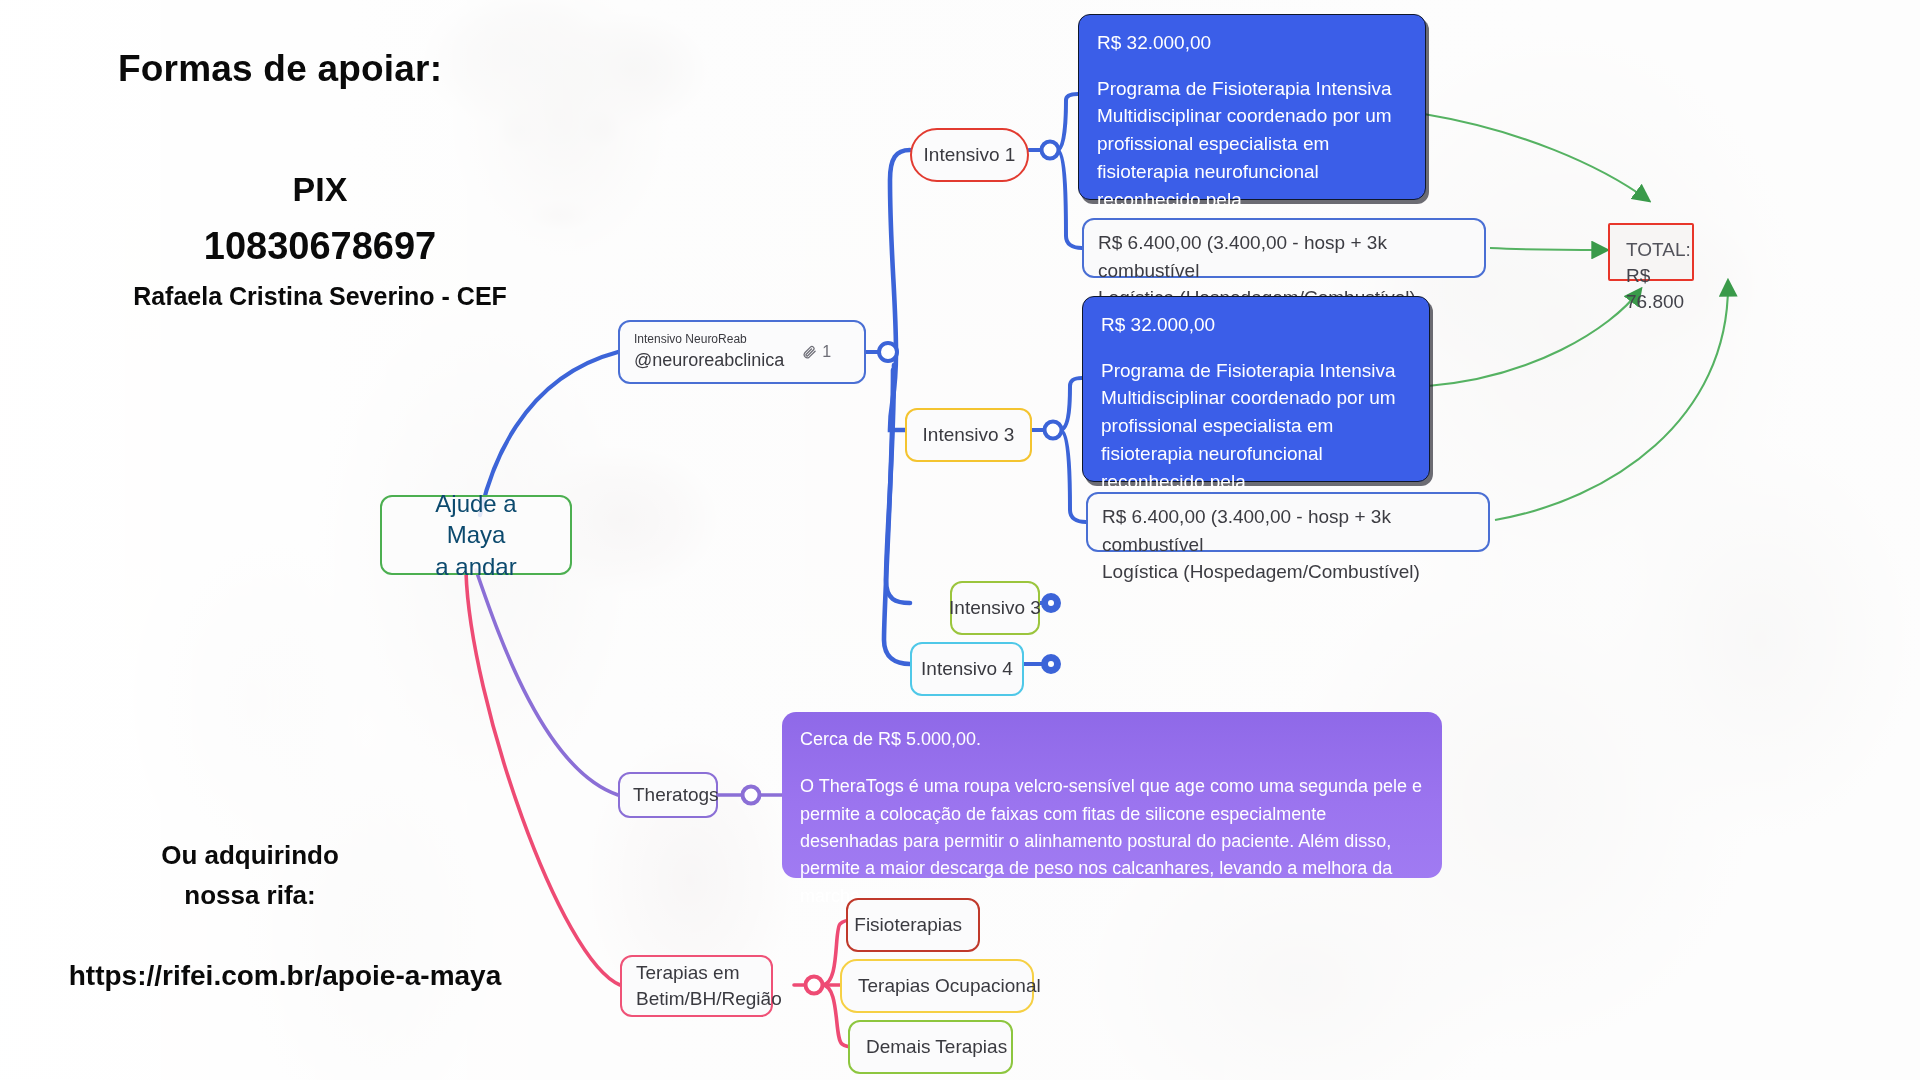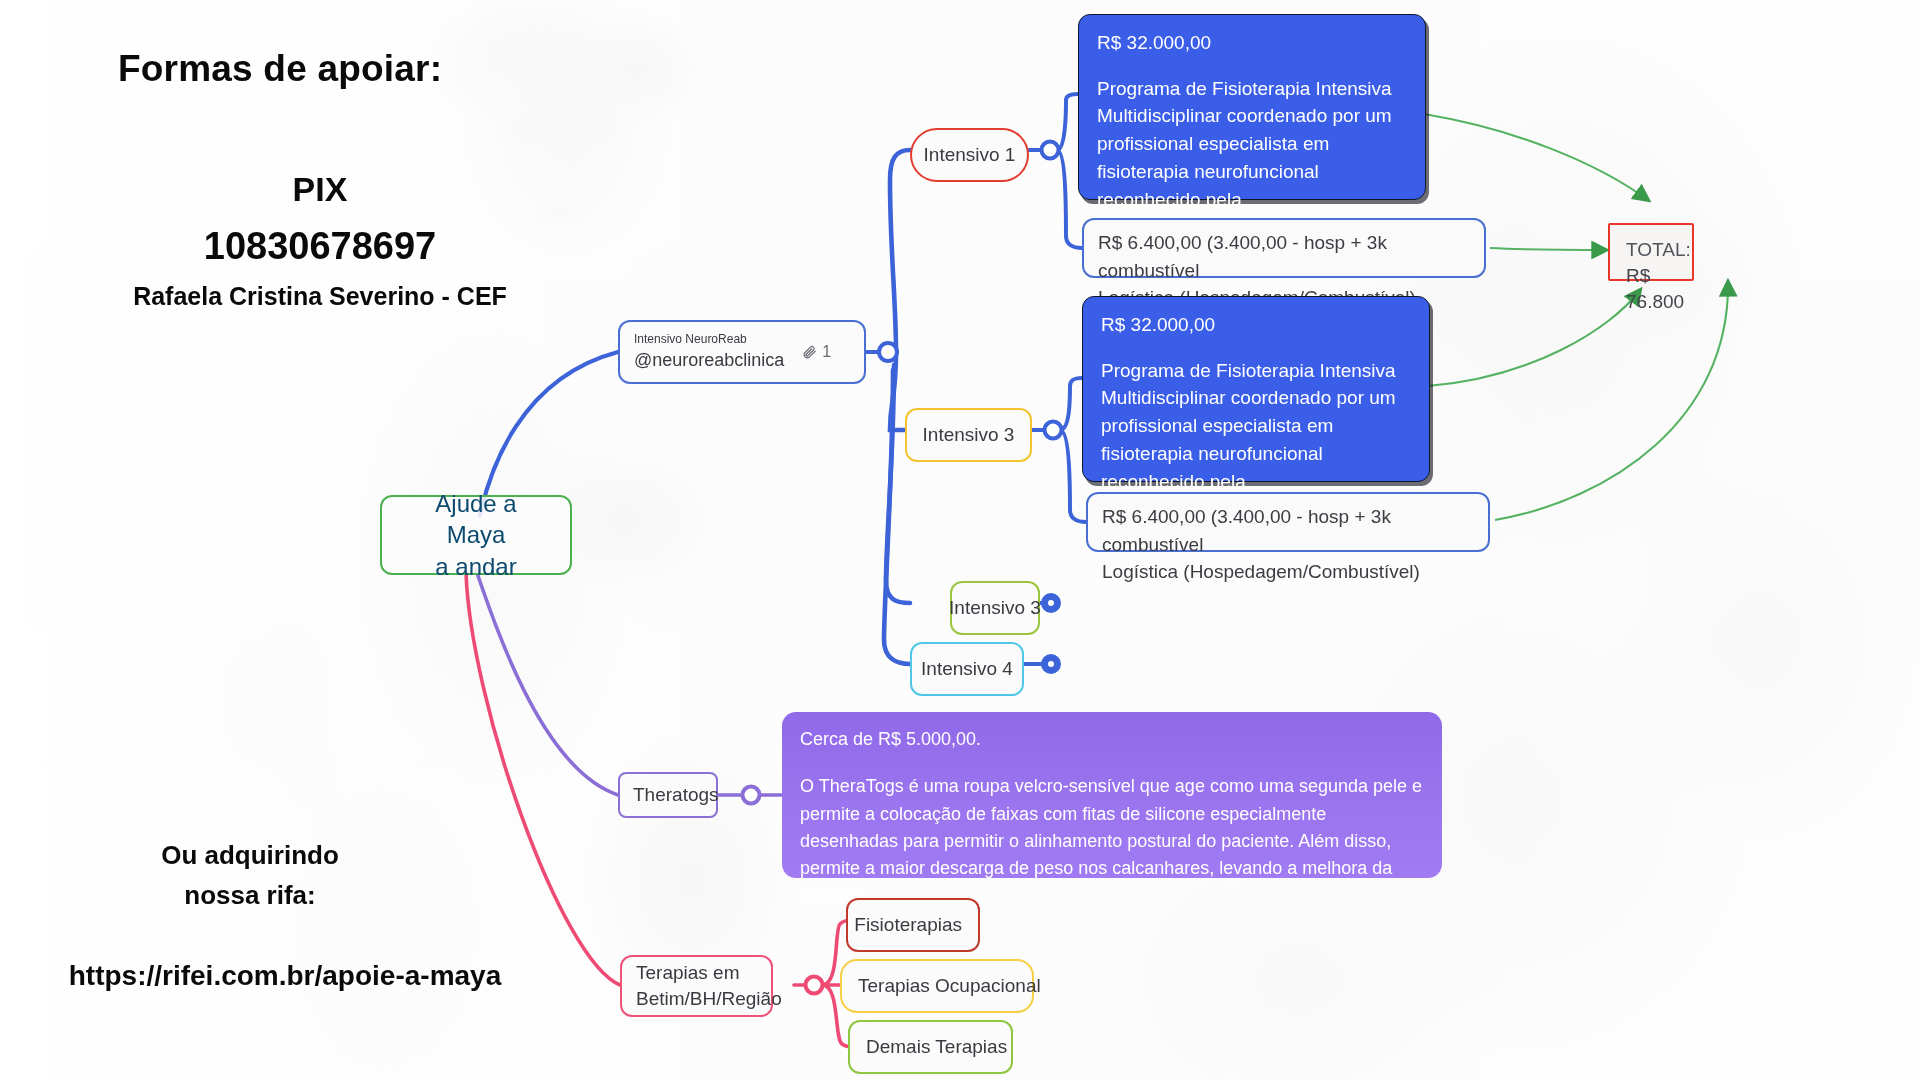--- a/index.html
+++ b/index.html
@@ -103,21 +103,21 @@
     white-space: normal;
     text-align: center;
     line-height: 1.3;
     background: #fbfbfcdd;
   }
   .node.root-blue   { border-color: #4a6fd4; }
   .node.c-red       { border-color: #e23b30; }
   .node.c-amber     { border-color: #f4c430; }
   .node.c-olive     { border-color: #9bc53d; }
   .node.c-cyan      { border-color: #4fc8e8; }
-  .node.c-purple    { border-color: #8b6fd6; border-radius: 8px; }
+  .node.c-purple    { border-color: #8b6fd6; }
   .node.c-pink      { border-color: #ef5277; }
   .node.c-darkred   { border-color: #c0392b; }
   .node.c-yellow    { border-color: #f6d044; }
   .node.c-green     { border-color: #8dc63f; }
 
   .node .stack { display: flex; flex-direction: column; }
   .node .attach {
     display: inline-flex; align-items: center; gap: 5px;
     margin-left: 18px; color: #6d6d76; font-size: 16px;
   }

